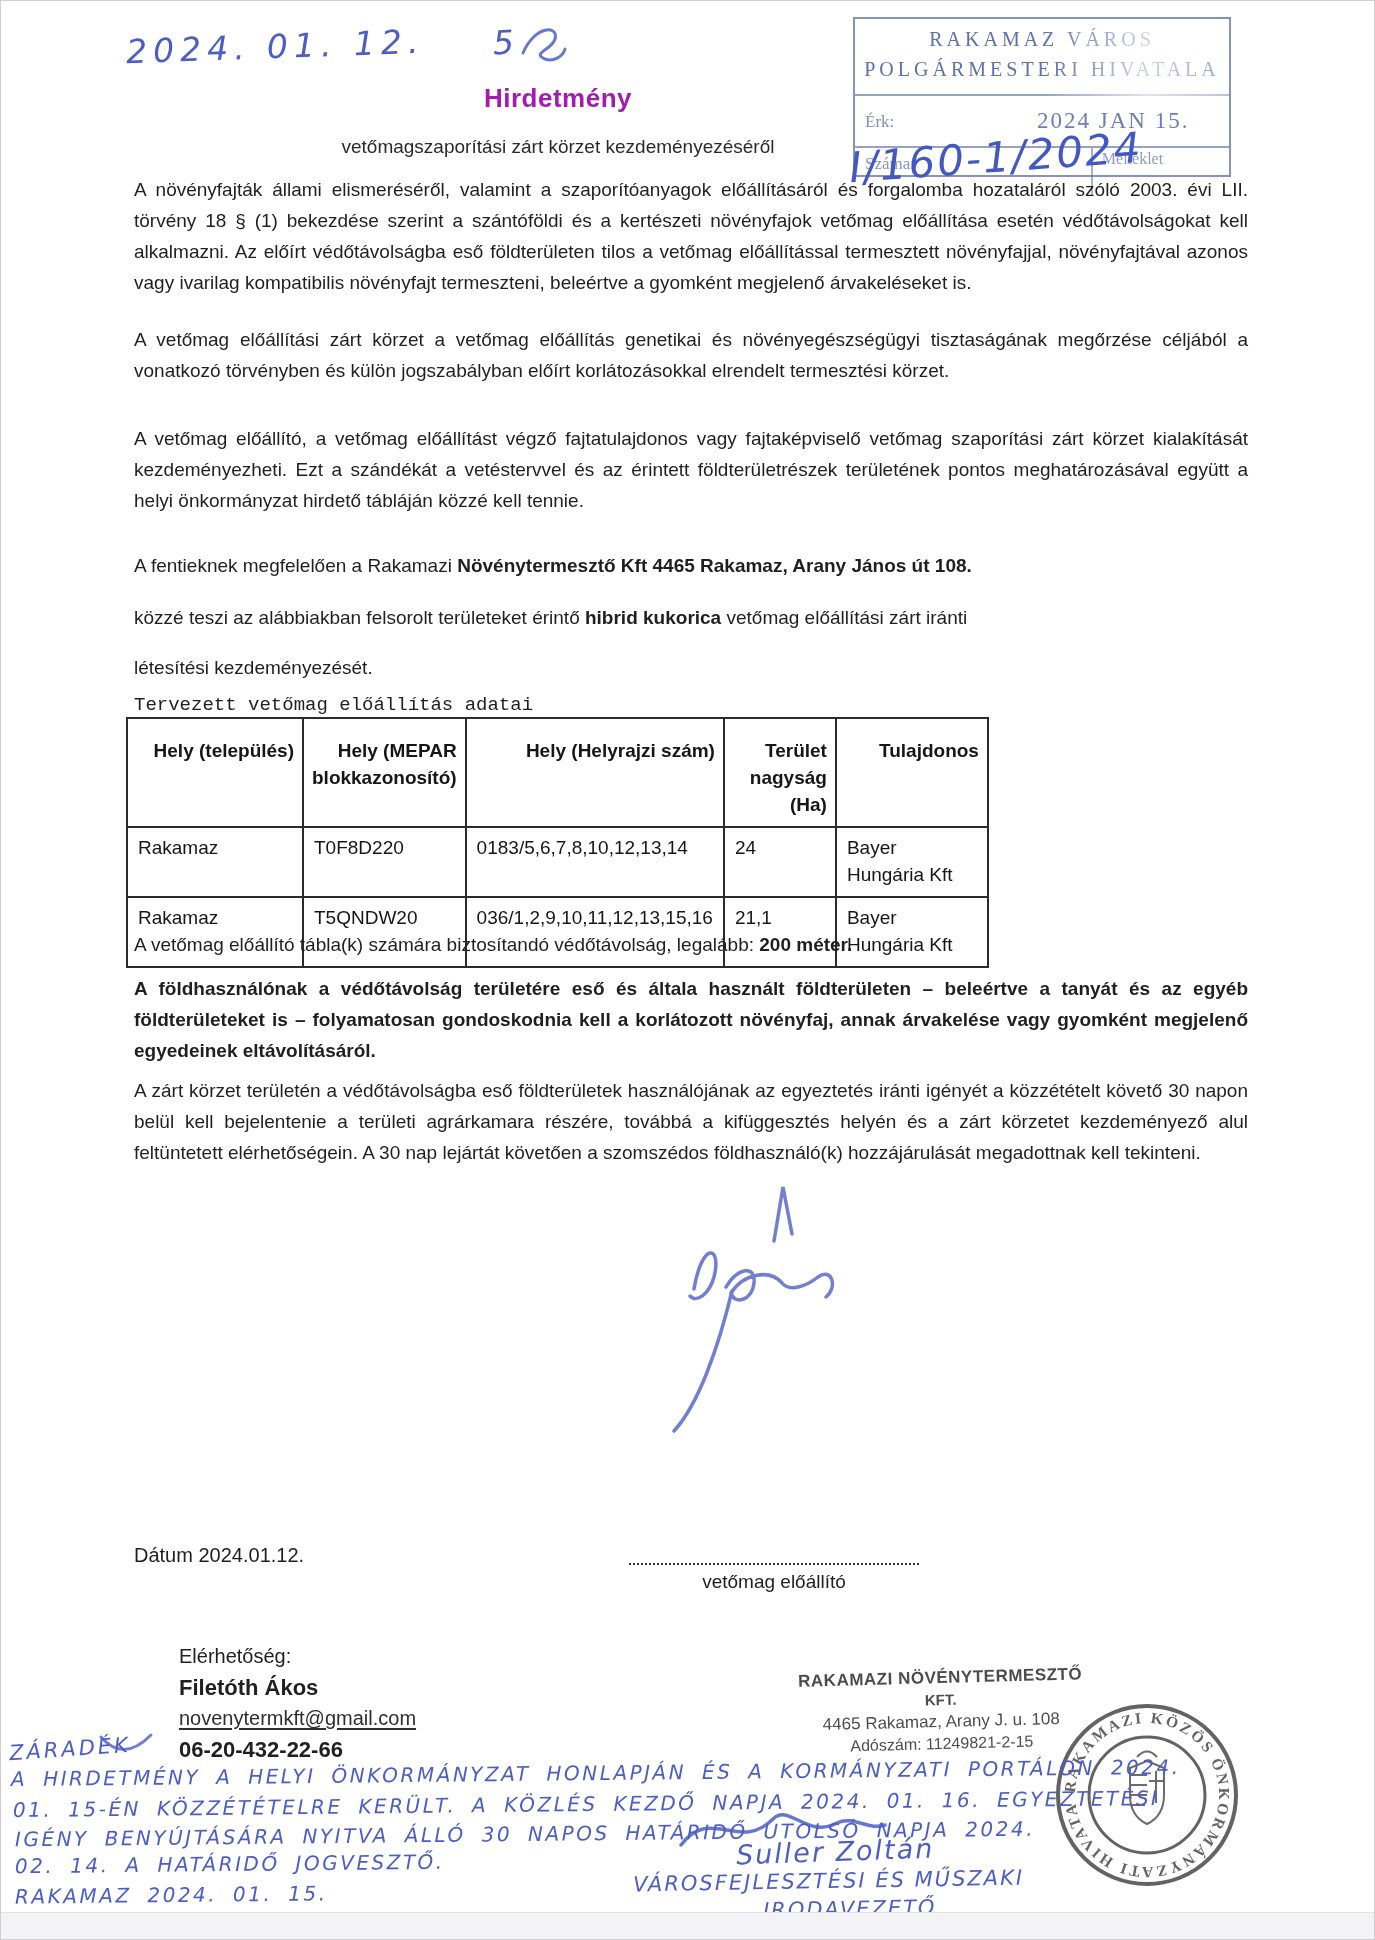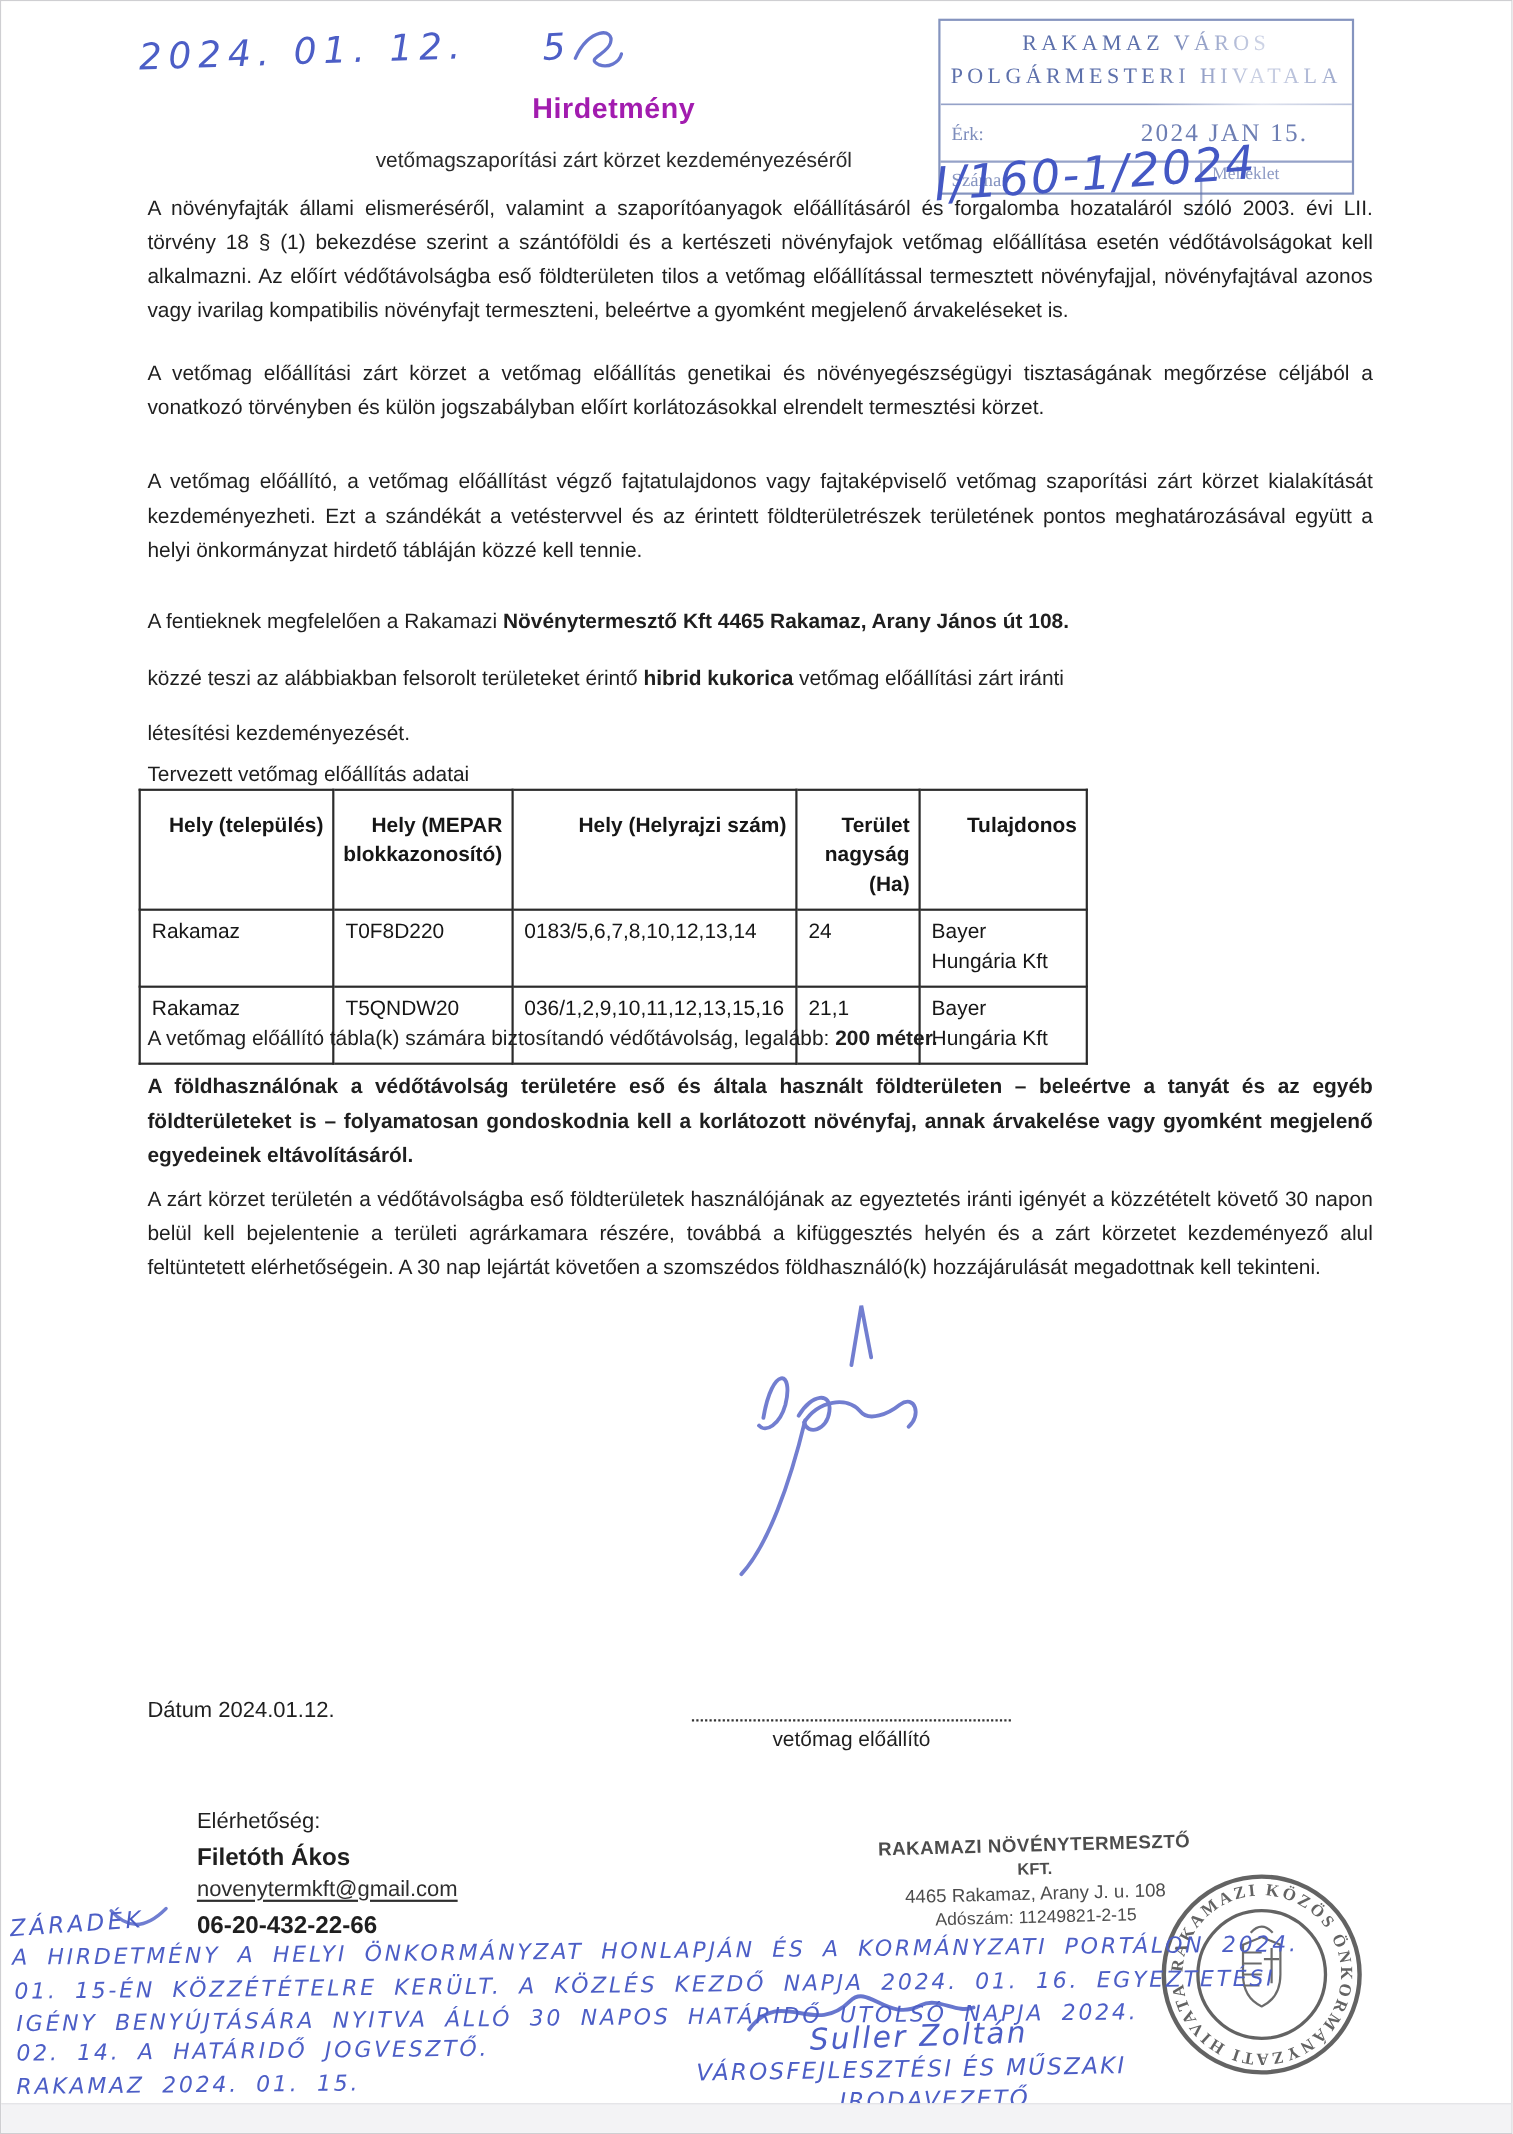--- a/index.html
+++ b/index.html
@@ -19,21 +19,21 @@
     line-height:31px; text-align:justify; color:#1f1f1f; }
   .para.left{ text-align:left; }
   .bold{ font-weight:bold; }
 
   
   .ztable{ position:absolute; left:125px; top:716px; border-collapse:collapse;
     font-size:19px; color:#161616; }
   .ztable th,.ztable td{ border:2px solid #2b2b2b; vertical-align:top; }
   .ztable th{ font-weight:bold; text-align:right; padding:18px 8px 8px; line-height:27px; }
   .ztable td{ padding:6px 10px 8px; line-height:27px; }
-  .tbl-caption{ position:absolute; left:133px; top:693px; font-size:19px; color:#1f1f1f; }
+  .tbl-caption{ position:absolute; left:133px; top:693px; font-size:19px; color:#1f1f1f;font-family:Liberation Mono, monospace; }
 
   
   .rstamp{ position:absolute; left:852px; top:16px; width:378px; height:160px;
     border:2px solid rgba(92,112,170,.75); color:rgba(84,104,166,.95);
     font-family:"Liberation Serif", serif; box-sizing:border-box; }
   .rs-top{ height:70px; border-bottom:2px solid rgba(92,112,170,.65); text-align:center;
     letter-spacing:4px; font-size:20px; line-height:30px; padding-top:5px;
     -webkit-mask-image:linear-gradient(90deg,#000 50%,rgba(0,0,0,.3) 78%,rgba(0,0,0,.65));
     mask-image:linear-gradient(90deg,#000 50%,rgba(0,0,0,.3) 78%,rgba(0,0,0,.65)); }
   .rs-mid{ position:relative; height:50px; border-bottom:2px solid rgba(92,112,170,.65); }

